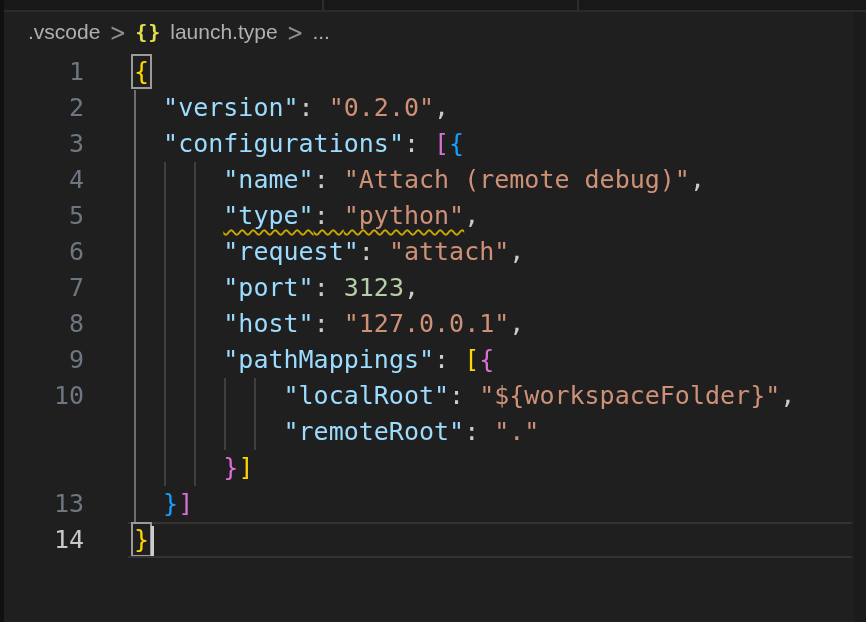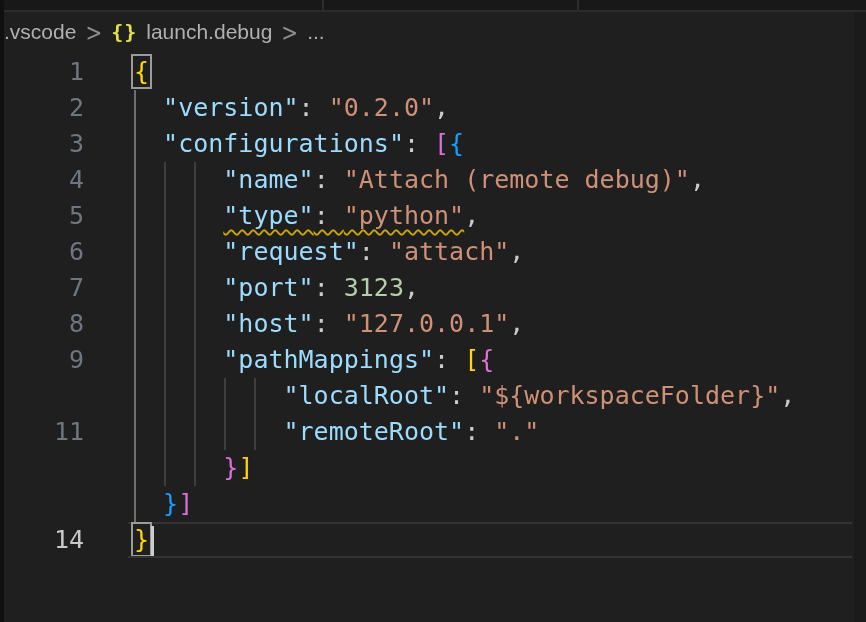--- a/index.html
+++ b/index.html
@@ -12,21 +12,21 @@
 
   
   .tabstrip { position:absolute; left:4px; right:0; top:0; height:10px;
               background:var(--tabstrip_bg,#181818);
               border-bottom:2px solid var(--tabstrip_border,#2b2b2b); z-index:4; }
   .tab-stub { position:absolute; top:0; height:10px; }
   .tab-divider { position:absolute; top:0; width:2px; height:10px; background:#2e2e2e; }
 
   
   .breadcrumb { position:absolute; left:4px; right:0; top:12px; height:40px;
-                display:flex; align-items:center; gap:9px;
+                display:flex; align-items:center; padding-left:24px; gap:9px;
                 font-family:"Liberation Sans", sans-serif; font-size:21px;
                 color:var(--breadcrumb_fg,#b0b0b0); z-index:3; }
   .bc-text { white-space:nowrap; }
   .bc-sep  { color:var(--breadcrumb_sep,#8f8f8f); font-size:20px;
              font-family:"DejaVu Sans", sans-serif; transform:scaleY(1.25); }
   .bc-icon { color:var(--json_icon,#e2e04d); font-family:"DejaVu Sans Mono",monospace;
              font-size:20px; letter-spacing:1px; font-weight:bold; }
 
   
   .code-area { position:absolute; left:0; right:0; top:52px; bottom:0; padding-top:2px; z-index:1; }
@@ -70,21 +70,21 @@
     <div class="tab-divider" style="left:318px;"></div>
     <div class="tab-stub" style="left:320px; width:253px;"></div>
     <div class="tab-divider" style="left:573px;"></div>
     <div class="tab-stub" style="left:575px; right:0; width:287px;"></div>
   </div>
 
   <div class="breadcrumb">
       <span class="bc-text">.vscode</span>
       <span class="bc-sep">&gt;</span>
       <span class="bc-icon">{}</span>
-      <span class="bc-text">launch.debug</span>
+      <span class="bc-text">launch.type</span>
       <span class="bc-sep">&gt;</span>
       <span class="bc-text">...</span>
     </div>
 
   <div class="right-strip"></div>
 
   <div class="code-area">
       <div class="row">
         <div class="ln">1</div>
         <div class="codeline"><span class="match-box" style="color: var(--bracket1);">{</span></div>
@@ -135,43 +135,44 @@
         <div class="codeline">      <span style="color: var(--key);">"host"</span><span style="color: var(--punct);">: </span><span style="color: var(--string);">"127.0.0.1"</span><span style="color: var(--punct);">,</span></div>
       </div>
       <div class="row">
         <div class="ln">9</div>
         <div class="guide active" style="left: 134px;"></div>
         <div class="guide" style="left: 164.1px;"></div>
         <div class="guide" style="left: 194.2px;"></div>
         <div class="codeline">      <span style="color: var(--key);">"pathMappings"</span><span style="color: var(--punct);">: </span><span style="color: var(--bracket1);">[</span><span style="color: var(--bracket2);">{</span></div>
       </div>
       <div class="row">
+        <div class="ln">10</div>
         <div class="guide active" style="left: 134px;"></div>
         <div class="guide" style="left: 164.1px;"></div>
         <div class="guide" style="left: 194.2px;"></div>
         <div class="guide" style="left: 224.3px;"></div>
         <div class="guide" style="left: 254.4px;"></div>
         <div class="codeline">          <span style="color: var(--key);">"localRoot"</span><span style="color: var(--punct);">: </span><span style="color: var(--string);">"${workspaceFolder}"</span><span style="color: var(--punct);">,</span></div>
       </div>
       <div class="row">
-        <div class="ln">11</div>
         <div class="guide active" style="left: 134px;"></div>
         <div class="guide" style="left: 164.1px;"></div>
         <div class="guide" style="left: 194.2px;"></div>
         <div class="guide" style="left: 224.3px;"></div>
         <div class="guide" style="left: 254.4px;"></div>
         <div class="codeline">          <span style="color: var(--key);">"remoteRoot"</span><span style="color: var(--punct);">: </span><span style="color: var(--string);">"."</span></div>
       </div>
       <div class="row">
         <div class="guide active" style="left: 134px;"></div>
         <div class="guide" style="left: 164.1px;"></div>
         <div class="guide" style="left: 194.2px;"></div>
         <div class="codeline">      <span style="color: var(--bracket2);">}</span><span style="color: var(--bracket1);">]</span></div>
       </div>
       <div class="row">
+        <div class="ln">13</div>
         <div class="guide active" style="left: 134px;"></div>
         <div class="codeline">  <span style="color: var(--bracket3);">}</span><span style="color: var(--bracket2);">]</span></div>
       </div>
       <div class="row current">
         <div class="ln active">14</div>
         <div class="codeline"><span class="match-box" style="color: var(--bracket1);">}</span><span class="cursor"></span></div>
       </div>
     </div>
 </div>
 

